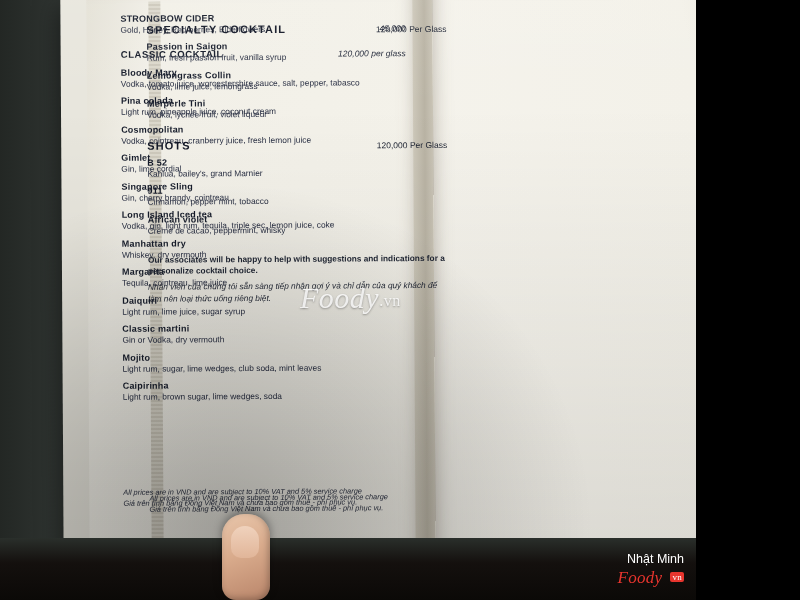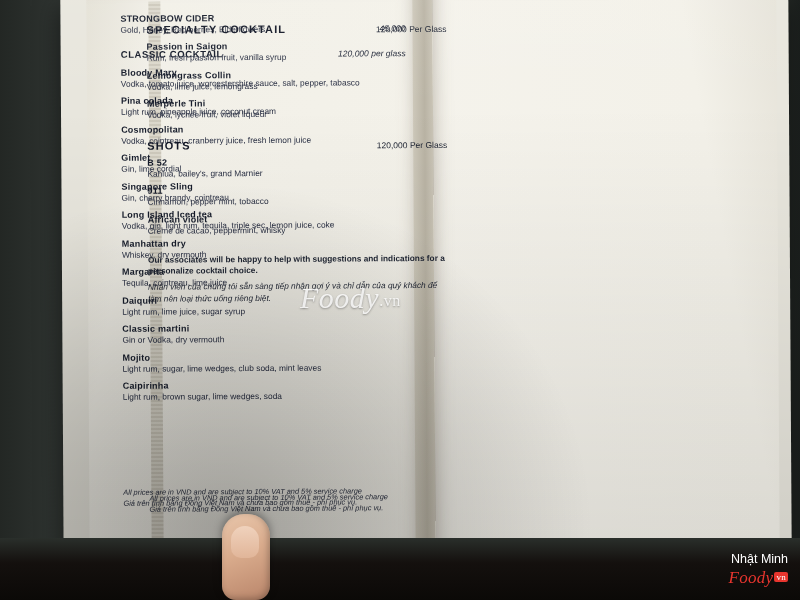--- a/index.html
+++ b/index.html
@@ -9,21 +9,21 @@
   }
   body {
     width: 800px;
     height: 600px;
     overflow: hidden;
     font-family: "Liberation Sans", sans-serif;
   }
 
   #photo {
     position: relative;
-    width: 800px;
+    width: 696px;
     height: 600px;
     background: #2b2f2c;
     overflow: hidden;
   }
 
   
   .bg-dark-left {
     position: absolute;
     left: 0; top: 0;
     width: 96px; height: 600px;
@@ -229,21 +229,21 @@
     letter-spacing: 0.3px;
   }
   .credit-logo .vn {
     font-size: 9px;
     font-style: normal;
     color: #ffffff;
     background: #e8352e;
     padding: 0 2px;
     border-radius: 2px;
     vertical-align: 3px;
-    margin-left: 1px;
+    margin-left: 8px;
   }
 </style>
 </head>
 <body>
 
 <div id="photo">
 
   <div class="bg-dark-left"></div>
   <div class="bg-dark-right"></div>
 

